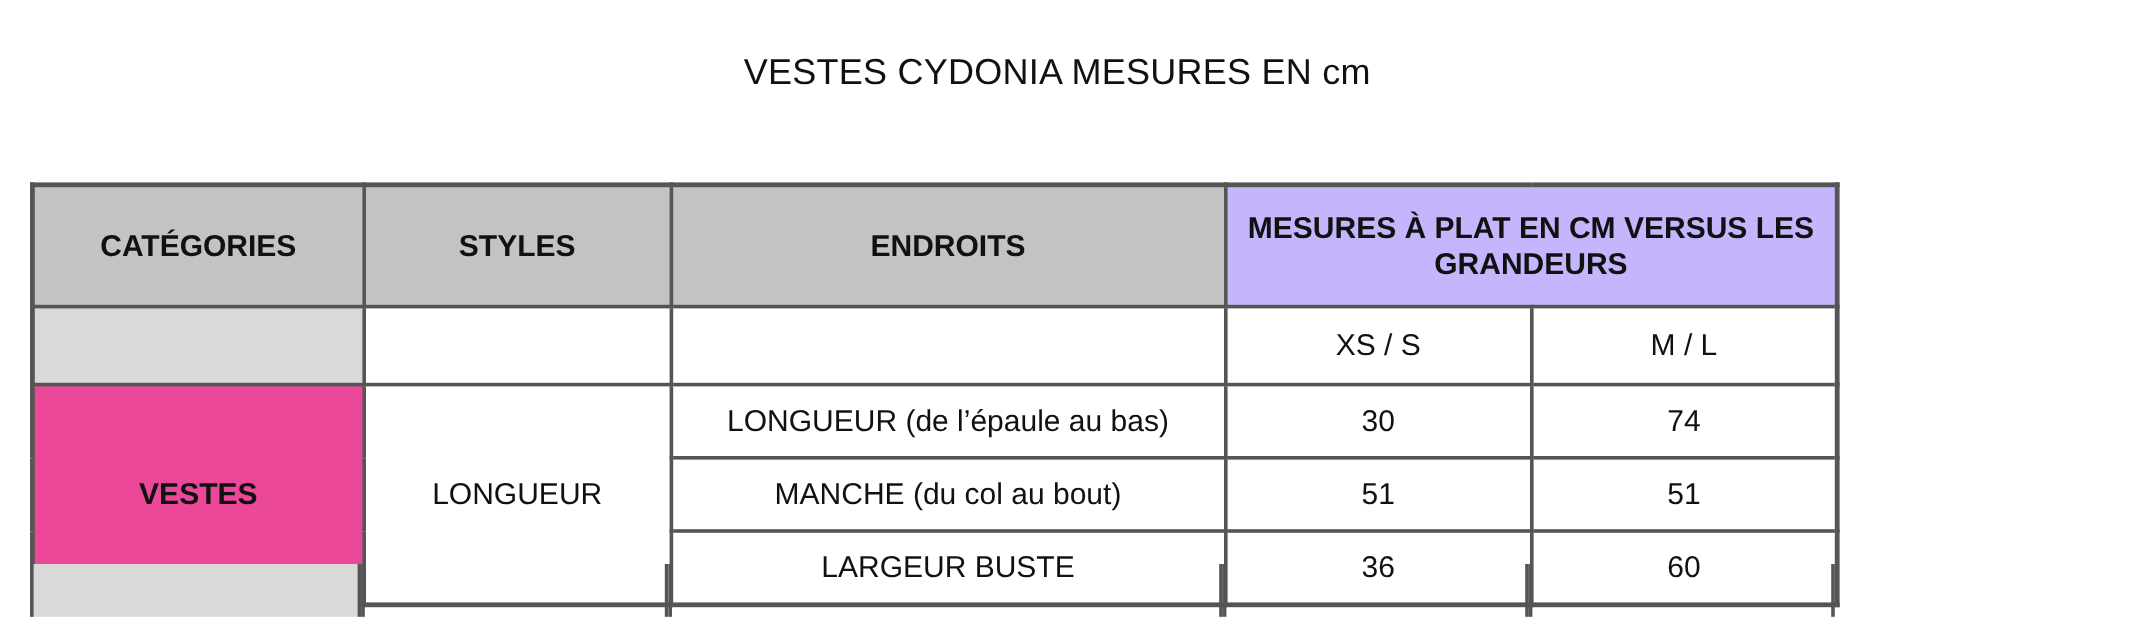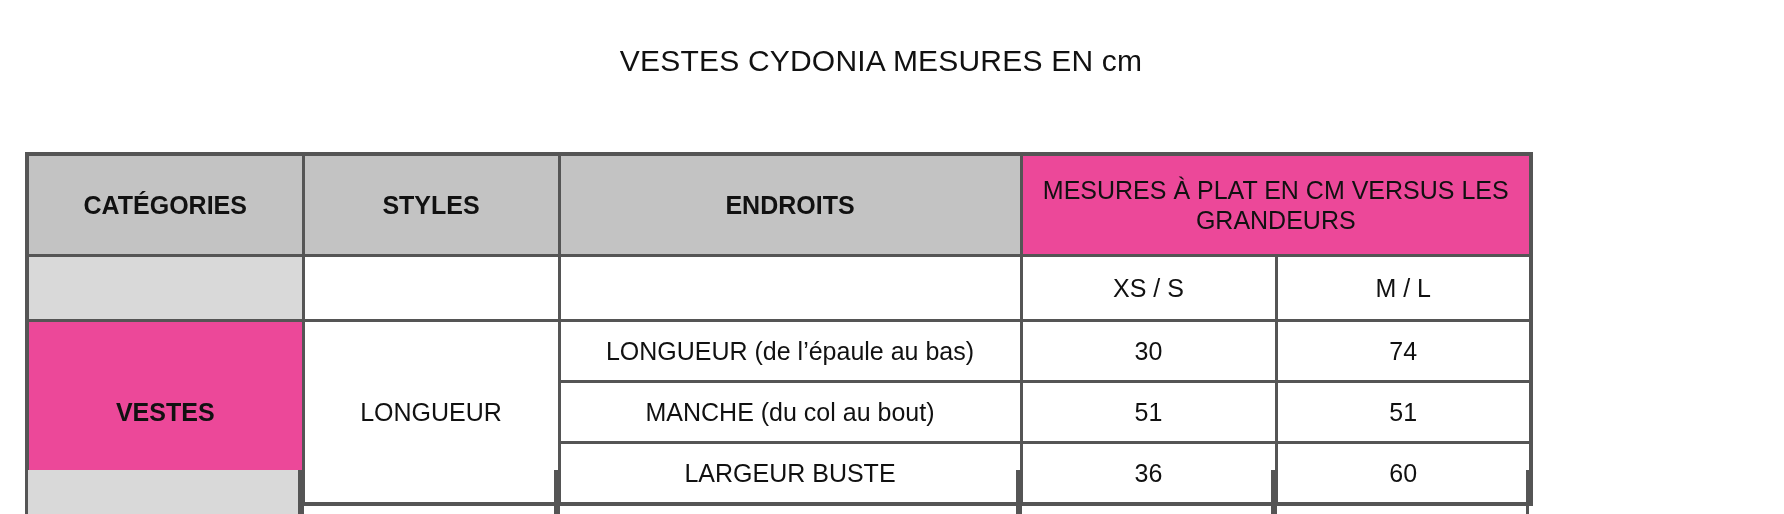--- a/index.html
+++ b/index.html
@@ -57,22 +57,22 @@
   .outer-border {
     border: 4px solid #555555;
   }
   td.head {
     background: #c3c3c3;
     font-weight: bold;
     font-size: 25px;
     height: 98px;
   }
   td.head-measures {
-    background: #ec4899;
-    font-weight: normal;
+    background: #c4b5fd;
+    font-weight: bold;
     font-size: 25px;
     padding: 0 24px;
   }
   td.shade {
     background: #d9d9d9;
   }
   td.blank {
     background: #ffffff;
   }
   td.subhead {

